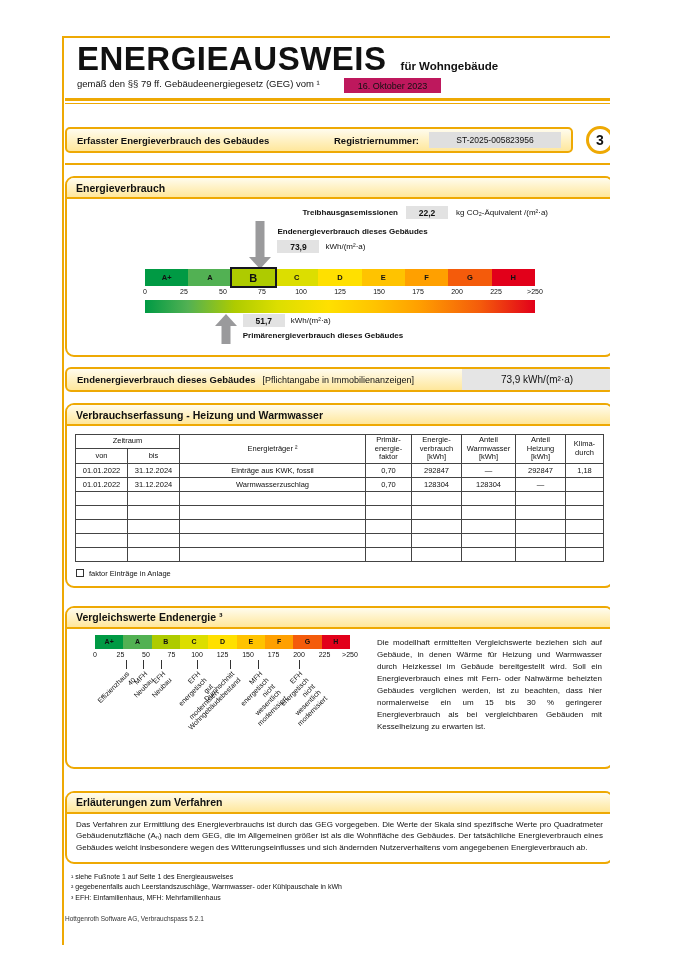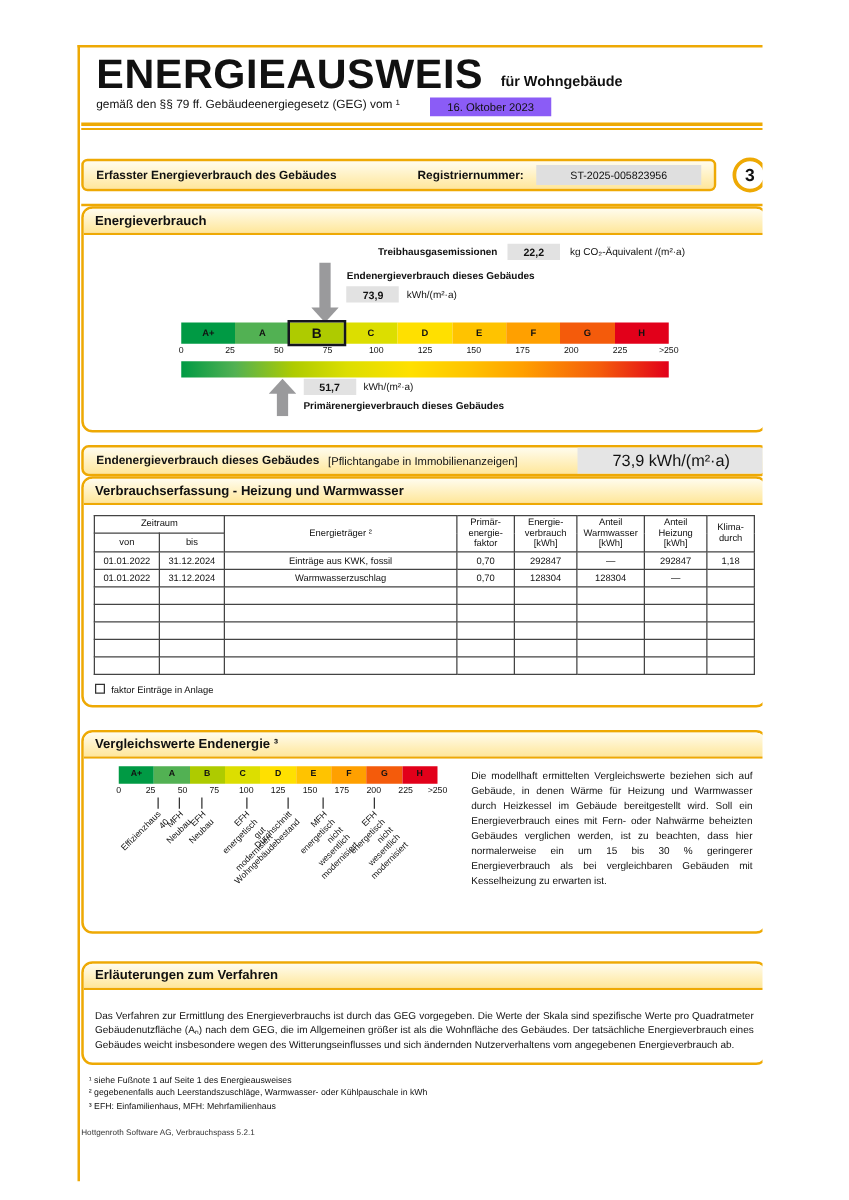--- a/index.html
+++ b/index.html
@@ -13,36 +13,36 @@
   .frame-right { left:615px; top:36px; width:2px; height:909px; }
 
   .content { position:absolute; left:65px; top:38px; width:549px; }
 
   
   .title-row { display:flex; align-items:flex-end; gap:14px; padding:4px 12px 0 12px; }
   .doc-title { font-size:33px; font-weight:bold; letter-spacing:.5px; line-height:1; }
   .doc-subtitle { font-size:11.5px; font-weight:bold; padding-bottom:3px; }
   .law-row { display:flex; padding:3px 12px 5px 12px; }
   .law-text { font-size:9.5px; }
-  .date-box { margin-left:24px; background:#8b5cf6; padding:2.5px 14px; font-size:9px; }
+  .date-box { margin-left:24px; background:#be185d; padding:2.5px 14px; font-size:9px; }
   .double-rule { height:6px; background:linear-gradient(180deg,#EEA904 0 3px,#fff 3px 4.5px,#EEA904 4.5px 6px); }
 
   
   .meta-row { display:flex; align-items:center; margin-top:22px; }
   .meta-bar { flex:1; display:flex; align-items:center; border:2px solid #EEA904; border-radius:5px;
               background:linear-gradient(180deg,#FFFCEE,#FFE79B); padding:3px 10px; min-height:26px; }
   .meta-label { font-weight:bold; font-size:9.5px; }
   .registry-label { font-weight:bold; font-size:9.5px; margin-left:auto; margin-right:10px; }
   .registry-box { background:#DFDFDF; font-size:8.5px; width:132px; text-align:center; padding:3px 2px; }
   .page-circle { width:28px; height:28px; border:3px solid #EEA904; border-radius:50%; margin-left:13px; flex:none;
                  display:flex; align-items:center; justify-content:center; font-size:14px; font-weight:bold; }
   .rule { height:2px; background:#EEA904; margin-top:9px; }
 
   
-  .sec-box { border:2px solid #EEA904; border-radius:9px; margin-top:0; background:#fff; }
+  .sec-box { border:2px solid #EEA904; border-radius:9px; margin-top:11px; background:#fff; }
   .sec-header { background:linear-gradient(180deg,#FFFCEE,#FFE79B); border-bottom:2px solid #EEA904;
                 border-radius:7px 7px 0 0; padding:3.5px 9px; font-size:10.5px; font-weight:bold; }
 
   
   .co2-row { display:flex; justify-content:flex-end; align-items:center; gap:8px; padding:7px 64px 0 0; font-size:8px; }
   .co2-label { font-weight:bold; }
   .value-box { background:#E2E2E2; font-weight:bold; font-size:8.5px; padding:1.5px 9px; display:inline-block;
                min-width:42px; text-align:center; }
   .unit { font-size:8px; }
   .scale-wrap { position:relative; margin:2px 0 6px 78px; width:390px; height:128px; }
@@ -65,21 +65,21 @@
   .primary-pointer .pointer-value-row { margin-top:0; }
   .primary-pointer .pointer-label { margin-top:4px; }
   .arrow-svg { flex:none; }
 
   
   .mand-bar { display:flex; align-items:center; border:2px solid #EEA904; border-radius:6px; margin-top:10px;
               background:linear-gradient(180deg,#FFFCEE,#FFE79B); min-height:25px; overflow:hidden; }
   .mand-label { font-weight:bold; font-size:9.5px; padding-left:10px; white-space:nowrap; }
   .mand-note { font-size:9px; margin-left:7px; white-space:nowrap; }
   .mand-value { margin-left:auto; background:#E5E5E5; align-self:stretch; width:150px; display:flex;
-                align-items:center; justify-content:center; font-size:13px; }
+                align-items:center; justify-content:center; font-size:10px; }
 
   
   .table-wrap { padding:8px 8px 2px 8px; }
   table { width:100%; border-collapse:collapse; table-layout:fixed; }
   th, td { border:1px solid #444; font-size:7.5px; text-align:center; padding:1px 2px; font-weight:normal; }
   th { line-height:1.15; }
   .pre { white-space:pre-line; }
   td { height:14px; overflow:hidden; }
   .cb-row { display:flex; align-items:center; padding:5px 9px 8px 9px; font-size:7.5px; gap:5px; }
   .cb { width:8px; height:8px; border:1px solid #333; display:inline-block; flex:none; background:#fff; }
@@ -93,21 +93,21 @@
   .letter-bar.cmp .seg { font-size:7px; }
   .tick-row.cmp { top:16px; }
   .marker { position:absolute; top:25px; width:0; }
   .marker-line { position:absolute; left:0; top:0; width:1px; height:9px; background:#333; }
   .marker-label { position:absolute; top:10px; right:0; transform:rotate(-45deg); transform-origin:top right;
                   font-size:7px; line-height:1.25; white-space:pre-line; text-align:right; }
   .cmp-text { flex:1; font-size:8px; line-height:1.5; text-align:justify; padding-top:2px; }
 
   
   .exp-box { margin-top:22px; }
-  .exp-text { font-size:8px; line-height:1.45; text-align:justify; padding:15px 9px 8px 9px; }
+  .exp-text { font-size:8px; line-height:1.45; text-align:justify; padding:5px 9px 8px 9px; }
 
   
   .footnotes { margin-top:8px; padding-left:6px; font-size:7px; line-height:1.5; }
   .page-footer { margin-top:12px; font-size:6.5px; color:#333; }
 </style>
 </head>
 <body>
 
 <div class="page">
   <div class="frame frame-top"></div>

